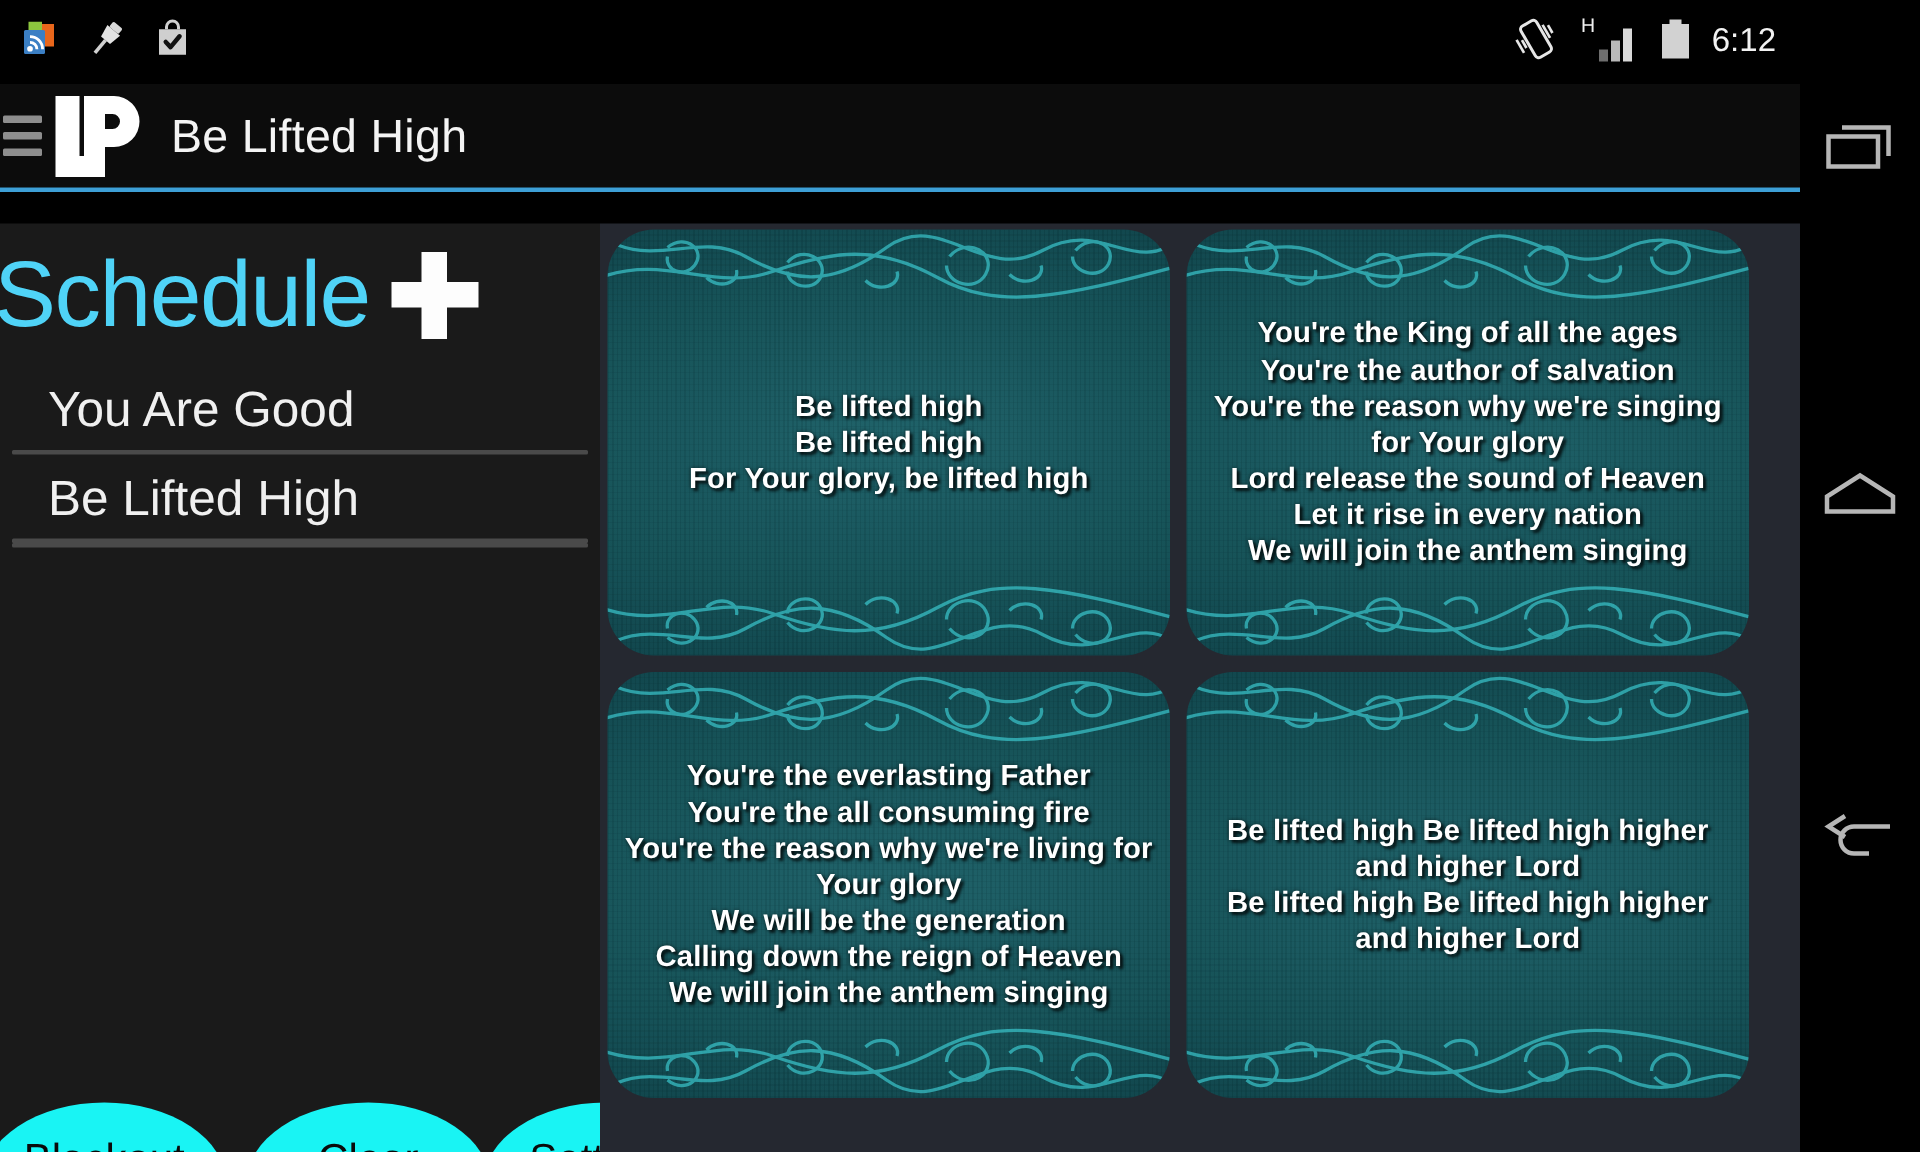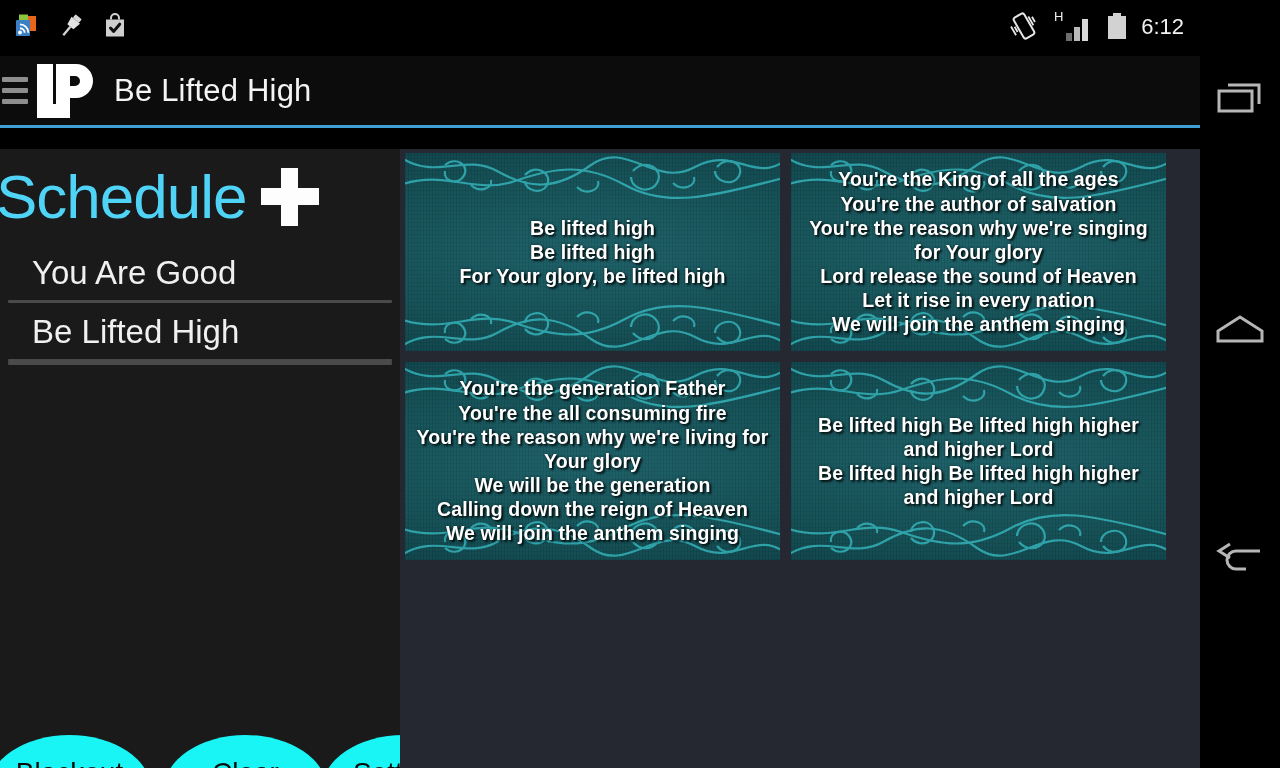--- a/index.html
+++ b/index.html
@@ -88,24 +88,24 @@
   
   .slidepanel {
     flex:1; height:640px; background:#252830; position:relative;
     padding:2px 14px 0 5px;
   }
   .slide-grid {
     display:grid; grid-template-columns:1fr 1fr; gap:11px 11px;
     width:760px; margin-left:0px; padding-top:2px;
   }
   .slide {
-    position:relative; width:375px; height:198px; overflow:hidden;
+    position:relative; width:375px; height:284px; overflow:hidden;
     background:
       radial-gradient(ellipse 120% 70% at 50% 50%, #1d6168 0%, #145056 55%, #0c3d44 100%);
-    display:flex; align-items:center; justify-content:center;
+    display:flex; align-items:center; justify-content:center;border-radius:31px;
   }
   
   .slide .tex {
     position:absolute; inset:0; opacity:.30;
     background:
       repeating-linear-gradient(90deg, rgba(0,0,0,.22) 0 1px, rgba(255,255,255,.03) 1px 3px),
       repeating-linear-gradient(0deg, rgba(0,0,0,.14) 0 1px, rgba(255,255,255,.02) 1px 4px);
   }
   
   .slide .orn { position:absolute; left:0; width:100%; opacity:.85; }
@@ -378,21 +378,21 @@
                 <path d="M228 20 c12 -14 32 -2 24 12 c-7 12 -26 6 -26 -6"></path>
                 <path d="M312 16 c10 -12 28 -4 22 9 c-6 11 -24 6 -24 -5"></path>
                 <path d="M-5 34 C40 18 70 44 110 30 S180 12 220 34 S300 48 382 26"></path>
                 <path d="M66 34 c8 8 22 4 20 -5"></path>
                 <path d="M172 36 c9 9 24 3 21 -6"></path>
                 <path d="M268 32 c9 9 24 3 21 -6"></path>
               </g>
             </svg>
           </div>
           <div class="slide-text">
-            <div>You're the generation Father</div>
+            <div>You're the everlasting Father</div>
             <div>You're the all consuming fire</div>
             <div>You're the reason why we're living for Your glory</div>
             <div>We will be the generation</div>
             <div>Calling down the reign of Heaven</div>
             <div>We will join the anthem singing</div>
           </div>
           <div class="orn bot">
             <svg viewBox="0 0 375 62" preserveAspectRatio="none">
               <g fill="none" stroke="#3fd3da" stroke-width="2.2" opacity=".75">
                 <path d="M-5 56 C30 32 60 60 92 42 S150 22 186 48 S250 24 290 46 S350 28 382 54"></path>

